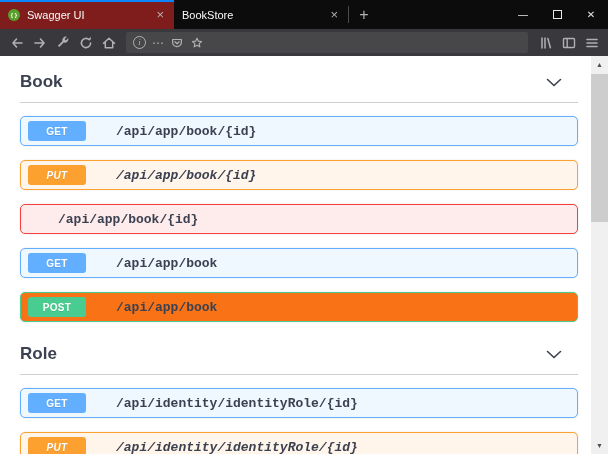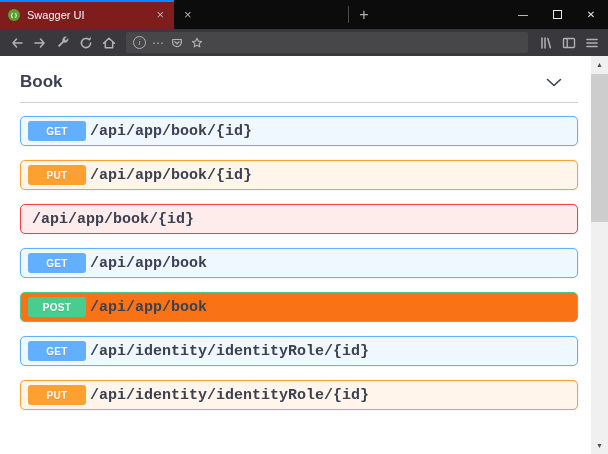--- a/index.html
+++ b/index.html
@@ -41,25 +41,25 @@
   .sec-head { display: flex; align-items: center; justify-content: space-between; padding: 8px 16px 10px 0;
               border-bottom: 1px solid rgba(59,65,81,.25); margin-bottom: 13px; }
   .sec-title { font-size: 17px; font-weight: bold; color: #3b4151; }
   .chev { flex: none; }
 
   .op { height: 30px; border: 1px solid transparent; border-radius: 5px; display: flex; align-items: center;
         padding: 0 10px 0 7px; margin-bottom: 14px; box-shadow: 0 0 2px rgba(0,0,0,.12); }
   .method { width: 58px; height: 20px; border-radius: 3px; background: #999; color: #fff; font-weight: bold; font-size: 10px;
             letter-spacing: .3px; display: flex; align-items: center; justify-content: center; flex: none;
             text-shadow: 0 1px 0 rgba(0,0,0,.1); }
-  .path { margin-left: 4px; font-family: "Liberation Mono", monospace; font-weight: bold; font-size: 15px; color: #3b4151;
+  .path { margin-left: 30px; font-family: "Liberation Mono", monospace; font-weight: bold; font-size: 13px; color: #3b4151;
           white-space: nowrap; }
   .op[data-method="GET"]    { border-color: #61affe; background: #eff7ff; }
   .op[data-method="GET"] .method    { background: #61affe; }
-  .op[data-method="PUT"]    { border-color: #fca130; background: #fff5ea; }
+  .op[data-method="PUT"]    { border-color: #fca130; background: #fff5ea; font-style: italic; }
   .op[data-method="PUT"] .method    { background: #fca130; }
   .op[data-method="DELETE"] { border-color: #f93e3e; background: #feebeb; }
   .op[data-method="DELETE"] .method { background: #f93e3e; }
   .op[data-method="POST"]   { border-color: #49cc90; background: #f97316; }
   .op[data-method="POST"] .method   { background: #49cc90; }
 
   
   .scrollbar { position: absolute; top: 56px; right: 0; bottom: 0; width: 17px; background: #f0f0f0; }
   .sb-btn { position: absolute; left: 0; width: 17px; height: 17px; display: flex; align-items: center; justify-content: center;
             color: #505050; font-size: 7px; }
@@ -72,20 +72,21 @@
 
 <div class="window">
 
   <div class="titlebar">
     <div class="tab active">
       <span class="favicon">{ }</span>
       <span class="title">Swagger UI</span>
       <span class="close">×</span>
     </div>
     <div class="tab">
+      <span class="title">BookStore</span>
       <span class="close">×</span>
     </div>
     <div class="tab-sep"></div>
     <div class="newtab">+</div>
     <div class="win-controls">
       <div class="win-btn">—</div>
       <div class="win-btn">
           <span class="max-box"></span>
         </div>
       <div class="win-btn">✕</div>
@@ -176,20 +177,26 @@
     </div>
     <div class="op" data-method="GET">
       <span class="method">GET</span>
       <span class="path">/api/app/book</span>
     </div>
     <div class="op" data-method="POST">
       <span class="method">POST</span>
       <span class="path">/api/app/book</span>
     </div>
 
+    <div class="sec-head">
+      <h3 class="sec-title">Role</h3>
+      <svg class="chev" width="16" height="9" viewBox="0 0 16 9">
+          <path d="M1.5 1.5 8 7.5 14.5 1.5" fill="none" stroke="#3b4151" stroke-width="1.6" stroke-linecap="round"></path>
+        </svg>
+    </div>
 
     <div class="op" data-method="GET">
       <span class="method">GET</span>
       <span class="path">/api/identity/identityRole/{id}</span>
     </div>
     <div class="op" data-method="PUT">
       <span class="method">PUT</span>
       <span class="path">/api/identity/identityRole/{id}</span>
     </div>
 

